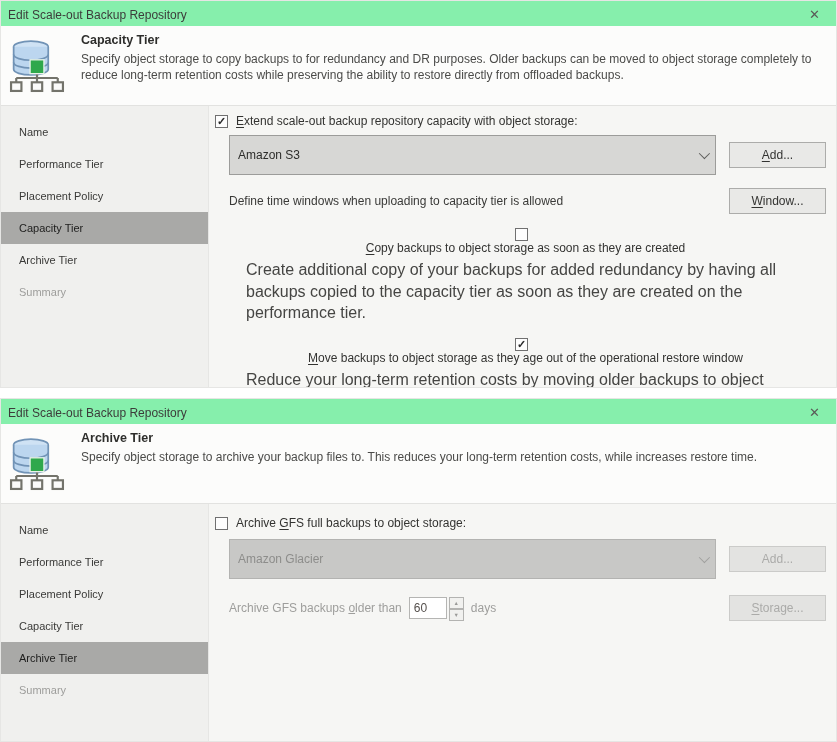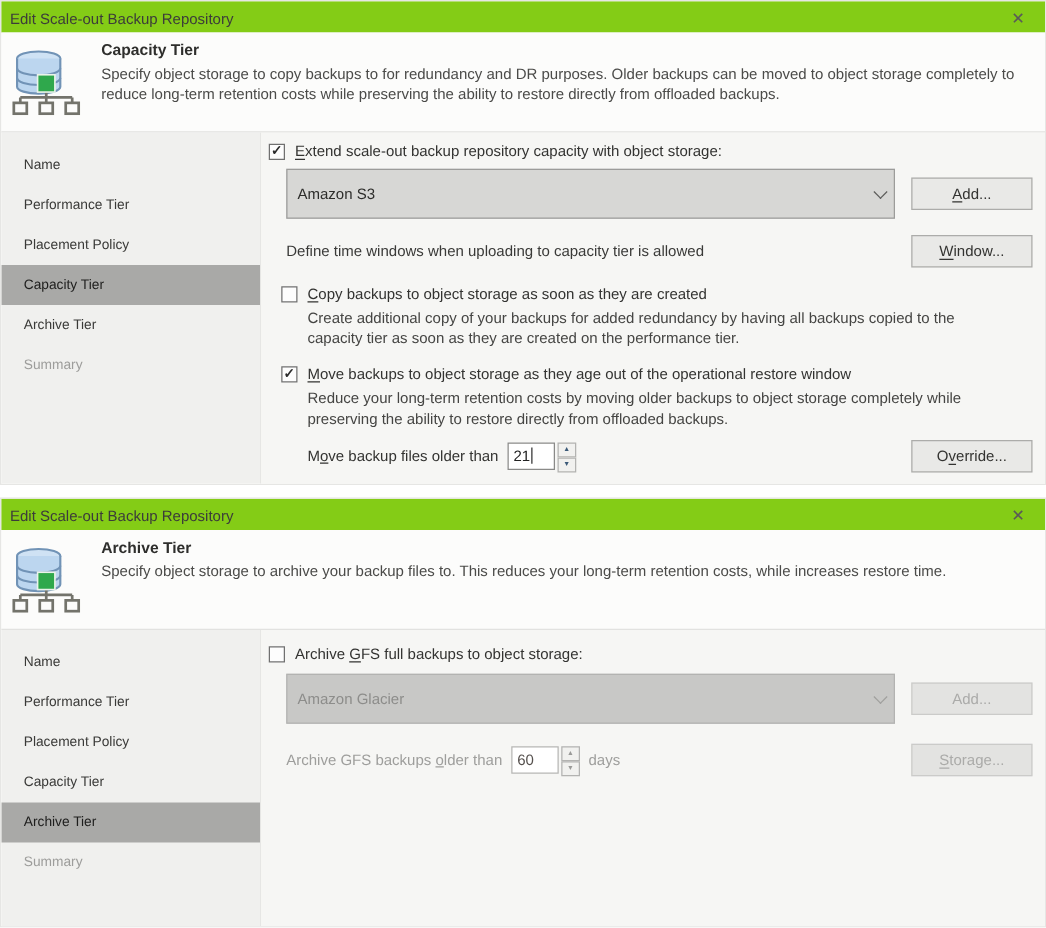--- a/index.html
+++ b/index.html
@@ -4,21 +4,21 @@
 <style>
   * { margin:0; padding:0; box-sizing:border-box; }
   html,body { width:837px; height:742px; background:#ffffff; overflow:hidden;
               font-family:"Liberation Sans", sans-serif; }
   .dialog { width:837px; background:#fbfbfa; border:1px solid #e6e6e4; overflow:hidden;
             display:flex; flex-direction:column; }
   .dialog-capacity { height:388px; }
   .dialog-archive { height:344px; margin-top:10px; }
 
   .title-bar { display:flex; justify-content:space-between; align-items:center;
-               padding:7px 12px 4px 7px; background:#84cc16; }
+               padding:7px 12px 4px 7px; background:#86efac; }
   .title-text { font-size:12px; color:#3c3c3a; }
   .close-btn { font-size:13px; color:#5a5a58; cursor:default; line-height:14px; padding:0 4px; }
 
   .header { display:flex; align-items:flex-start; padding:5px 10px 8px 4px; background:#fcfcfb; }
   .repo-icon { width:64px; height:64px; flex:0 0 64px; margin-top:2px; }
   .header-text { margin-left:12px; padding-top:2px; }
   .step-heading { font-size:12.5px; font-weight:bold; color:#2e2e2c; margin-bottom:5px; }
   .step-desc { font-size:12px; color:#4b4b49; line-height:1.3; max-width:742px; }
 
   .body { flex:1; display:flex; border-top:1px solid #e2e2e0; overflow:hidden; }
@@ -42,22 +42,22 @@
   .combo .val { flex:1; }
   .chevron { width:8px; height:8px; border-right:1.5px solid #5d5d5b; border-bottom:1.5px solid #5d5d5b;
              transform:rotate(45deg) translateY(-2px); }
   .btn { width:97px; height:26px; margin-left:13px; background:#e9e9e7; border:1px solid #acacaa;
          font-size:12px; color:#333331; text-align:center; line-height:24px; flex:0 0 97px; }
   .btn u { text-underline-offset:2px; }
 
   .window-row { display:flex; align-items:center; margin:13px 0 0 16px; }
   .window-row .lbl { flex:1; font-size:12px; color:#3a3a38; }
 
-  .indent-chk { margin:14px 0 0 12px; }
-  .sub-desc { margin:4px 0 0 33px; font-size:12px; color:#454543; line-height:1.35; max-width:565px; }
+  .indent-chk { margin:14px 0 0 12px;flex-direction:column; }
+  .sub-desc { margin:4px 0 0 33px; font-size:16px; color:#454543; line-height:1.35; max-width:565px; }
 
   .age-row { display:flex; align-items:center; margin:9px 0 0 33px; font-size:12px; color:#333331; }
   .spin-box { width:38px; height:22px; background:#ffffff; border:1px solid #8a8a88; margin:0 2px 0 7px;
               font-size:12px; color:#222; padding-left:4px; display:flex; align-items:center; }
   .caret { display:inline-block; width:1px; height:13px; background:#333; margin-left:1px; }
   .spinner { display:flex; flex-direction:column; width:15px; height:22px; margin-right:7px; }
   .spin-btn { flex:1; background:#f1f1ef; border:1px solid #b3b3b1; font-size:5.5px; color:#3b5a78;
               text-align:center; line-height:10px; }
   .age-row .spacer { flex:1; }
 

